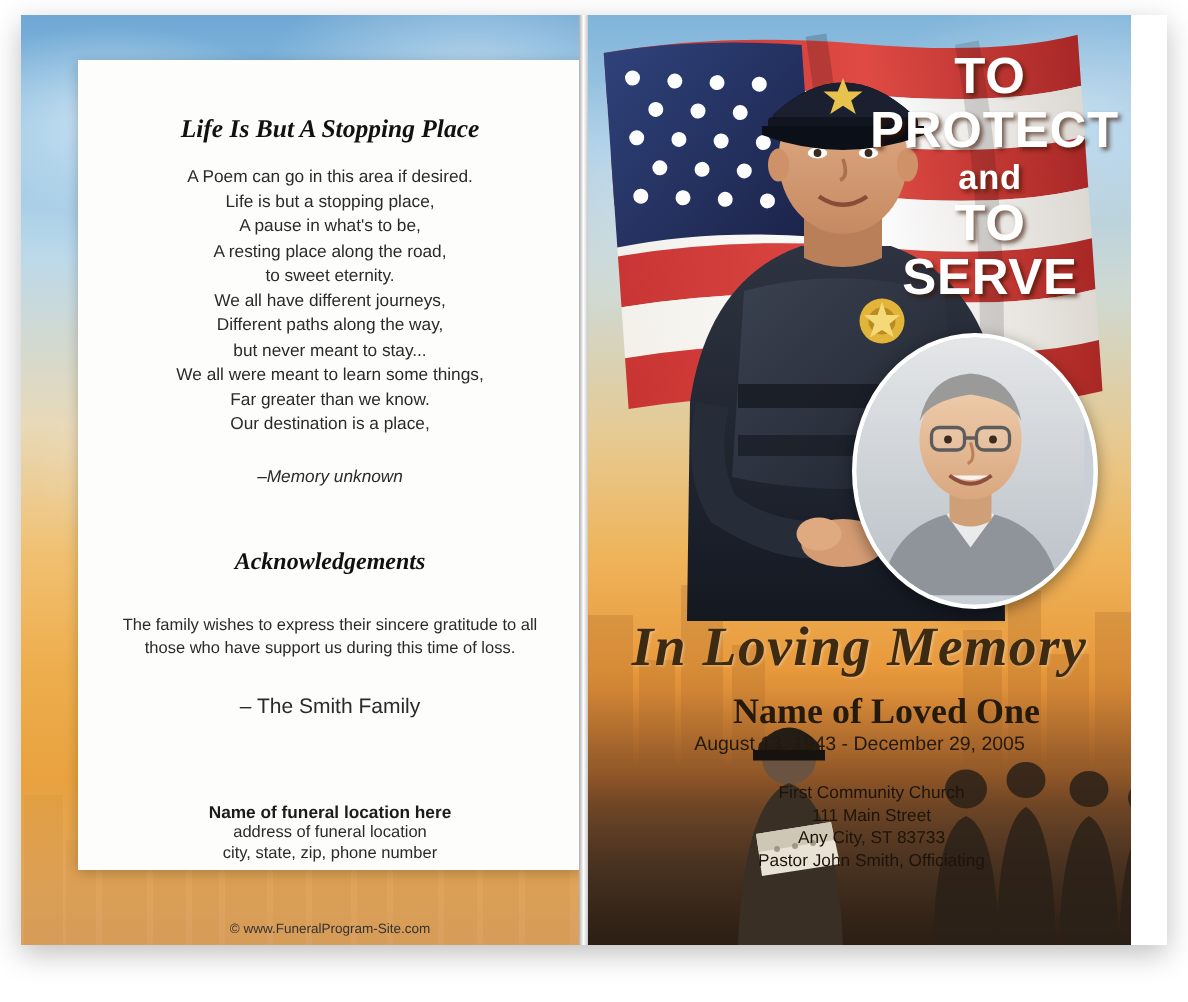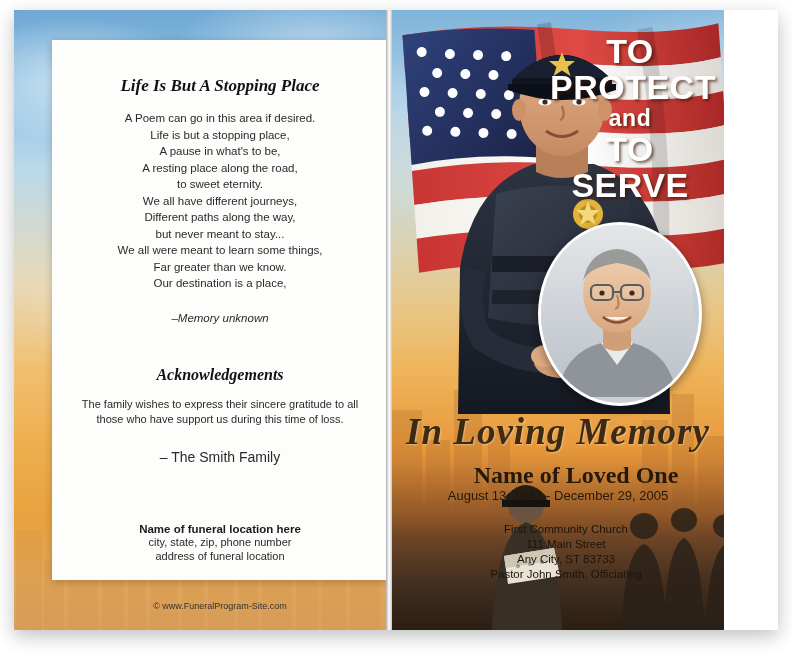--- a/index.html
+++ b/index.html
@@ -107,21 +107,21 @@
     font-weight: bold;
     font-style: italic;
     font-size: 16px;
     margin-top: 42px;
     color: #111;
   }
   .ack-body {
     font-family: "Liberation Sans", sans-serif;
     font-size: 11px;
     line-height: 15px;
-    margin-top: 13px;
+    margin-top: 26px;
     padding: 0 28px;
     color: #2a2a2a;
   }
   .ack-family {
     font-family: "Liberation Sans", sans-serif;
     font-size: 14px;
     margin-top: 22px;
     color: #2a2a2a;
   }
   .funeral-loc-name {
@@ -147,21 +147,21 @@
   
   .fold {
     width: 6px;
     height: 620px;
     background: linear-gradient(to right, rgba(0,0,0,0.32), rgba(255,255,255,0.55), rgba(0,0,0,0.22));
   }
 
   
   .right-panel {
     position: relative;
-    width: 332px;
+    width: 362px;
     height: 620px;
     overflow: hidden;
     background:
       linear-gradient(to bottom,
         #7fb4da 0%,
         #a9cde6 14%,
         #cfd9d2 30%,
         #e7c98f 46%,
         #efb45b 58%,
         #e89a3c 70%,
@@ -324,22 +324,22 @@
           <div>Our destination is a place,</div>
         </div>
 
         <div class="poem-author">–Memory unknown</div>
 
         <div class="ack-title">Acknowledgements</div>
         <div class="ack-body">The family wishes to express their sincere gratitude to all those who have support us during this time of loss.</div>
         <div class="ack-family">– The Smith Family</div>
 
         <div class="funeral-loc-name">Name of funeral location here</div>
+        <div class="funeral-loc-line">address of funeral location</div>
         <div class="funeral-loc-line">city, state, zip, phone number</div>
-        <div class="funeral-loc-line">address of funeral location</div>
 
         <div class="credit">© www.FuneralProgram-Site.com</div>
       </div>
     </div>
 
     <div class="fold"></div>
 
     <div class="right-panel">
       <div class="sky-haze"></div>
 

